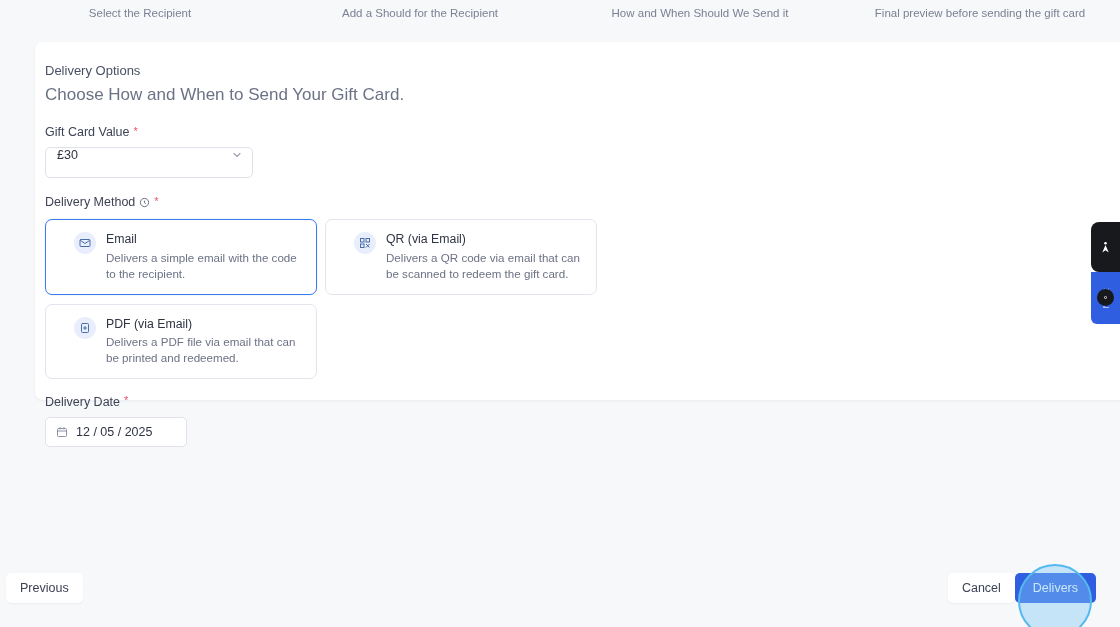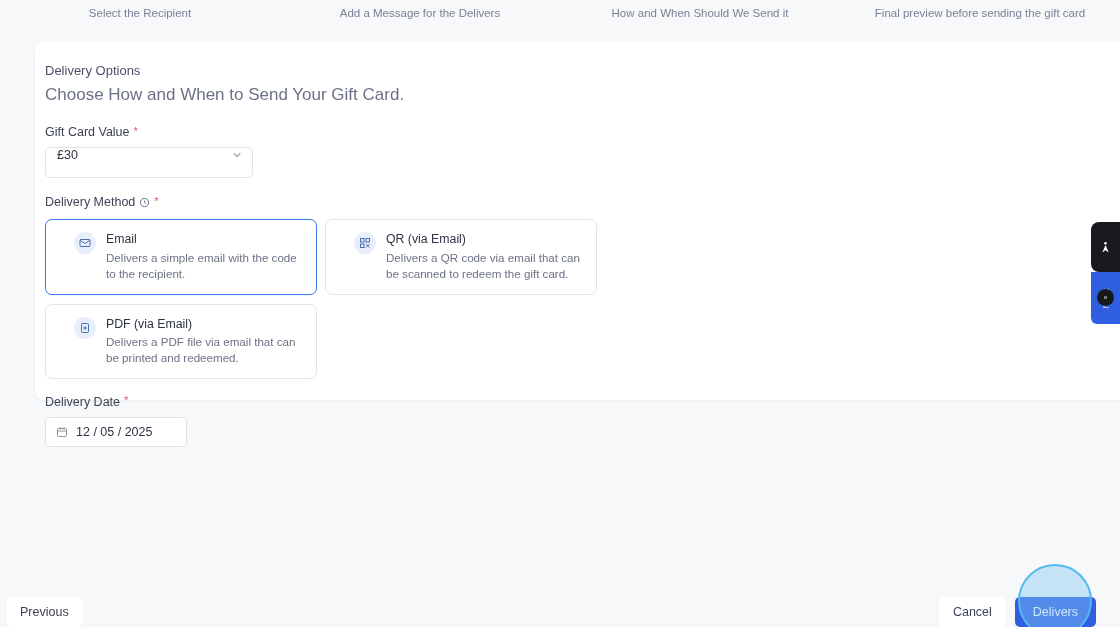--- a/index.html
+++ b/index.html
@@ -197,21 +197,21 @@
 
   
   .footer {
     position: absolute;
     left: 0;
     bottom: 0;
     width: 1120px;
     height: 54px;
     background: #f7f8fa;
     display: flex;
-    align-items: flex-end;
+    align-items: flex-start;
     justify-content: space-between;
     padding: 0 24px 0 0;
   }
   .btn {
     border: none;
     border-radius: 5px;
     font-family: "Liberation Sans", sans-serif;
     font-size: 12.5px;
     cursor: pointer;
     height: 30px;
@@ -227,21 +227,20 @@
   }
   .btn-primary {
     background: #2f5fe0;
     color: #ffffff;
     padding: 0 18px;
   }
   .footer-left { padding-left: 6px; }
   .footer-right {
     display: flex;
     align-items: center;
-    gap: 9px;
     position: relative;
   }
 
   
   .click-ring {
     position: absolute;
     width: 74px;
     height: 74px;
     border-radius: 50%;
     background: rgba(130, 200, 245, 0.42);
@@ -306,21 +305,21 @@
   .gear-badge svg { width: 9px; height: 9px; color: #fff; display: block; }
 </style>
 </head>
 <body>
 
 <div class="stepper">
   <div class="step">
     <div class="step-desc">Select the Recipient</div>
   </div>
   <div class="step">
-    <div class="step-desc">Add a Message for the Delivers</div>
+    <div class="step-desc">Add a Should for the Recipient</div>
   </div>
   <div class="step">
     <div class="step-desc">How and When Should We Send it</div>
   </div>
   <div class="step">
     <div class="step-desc">Final preview before sending the gift card</div>
   </div>
 </div>
 
 <div class="card">

